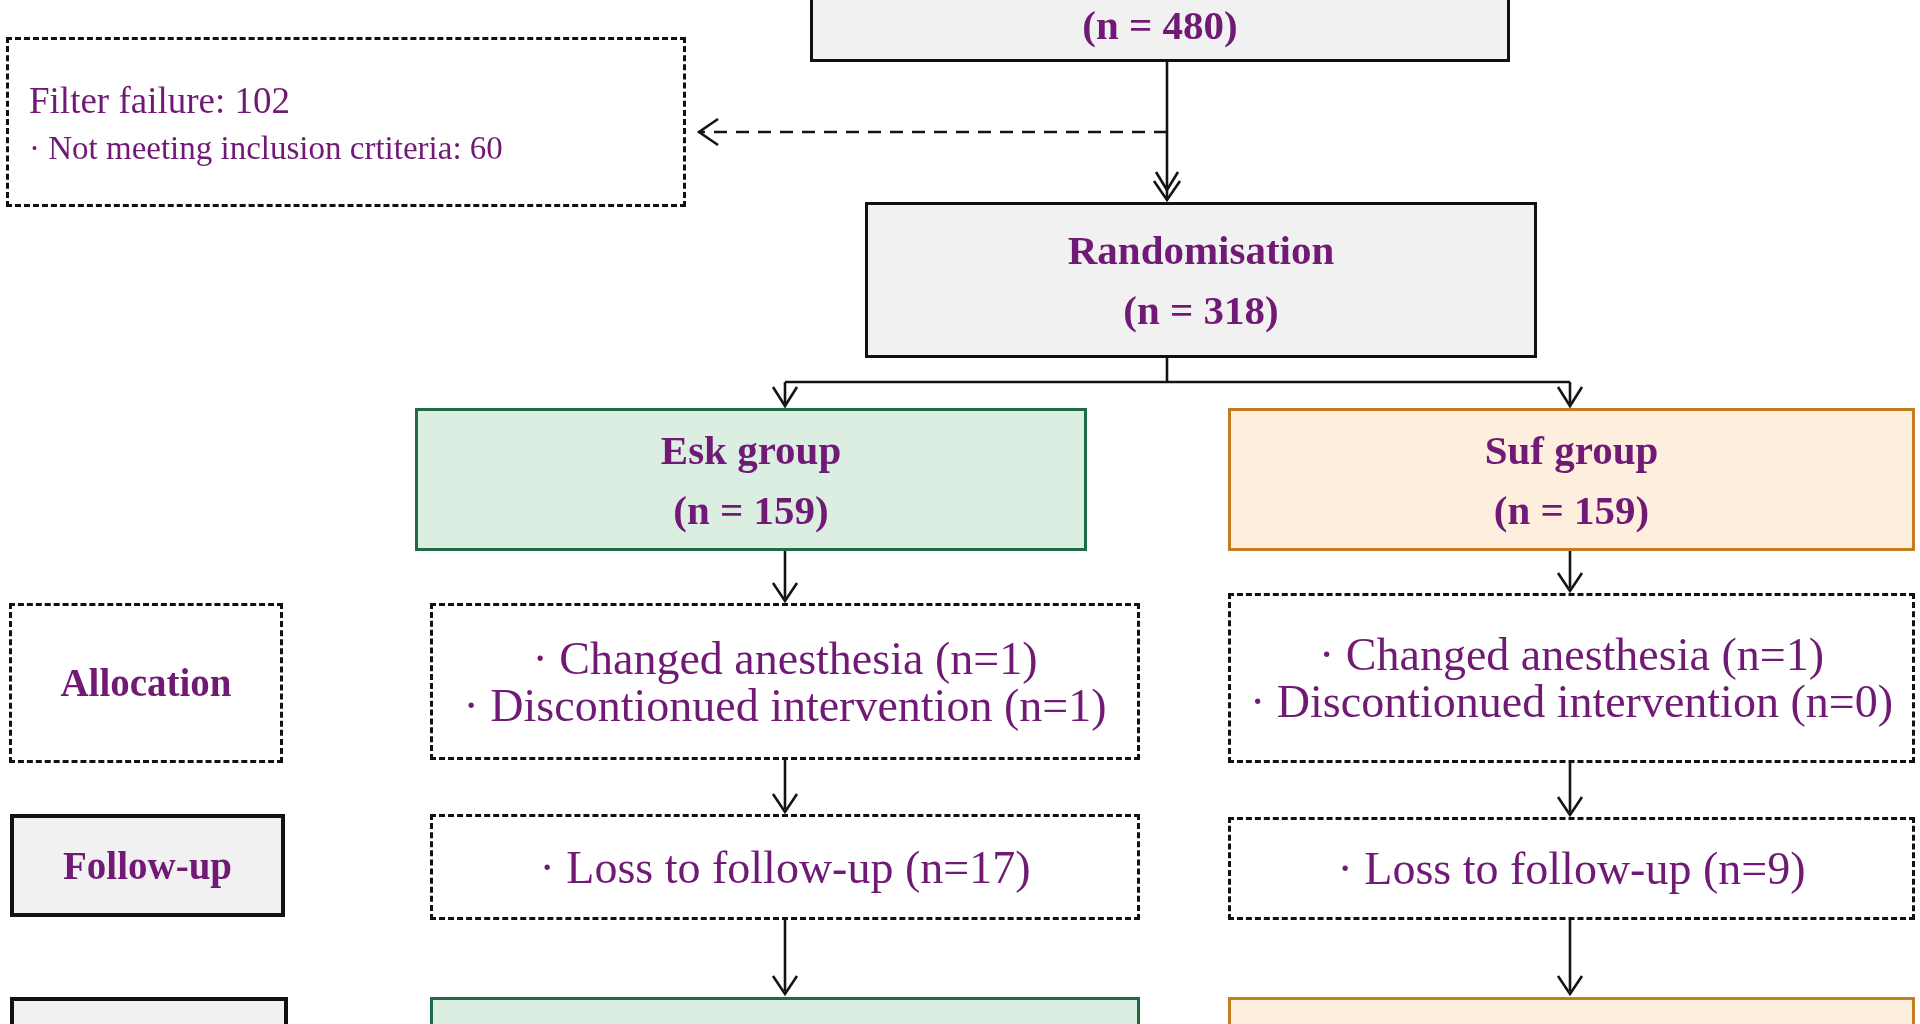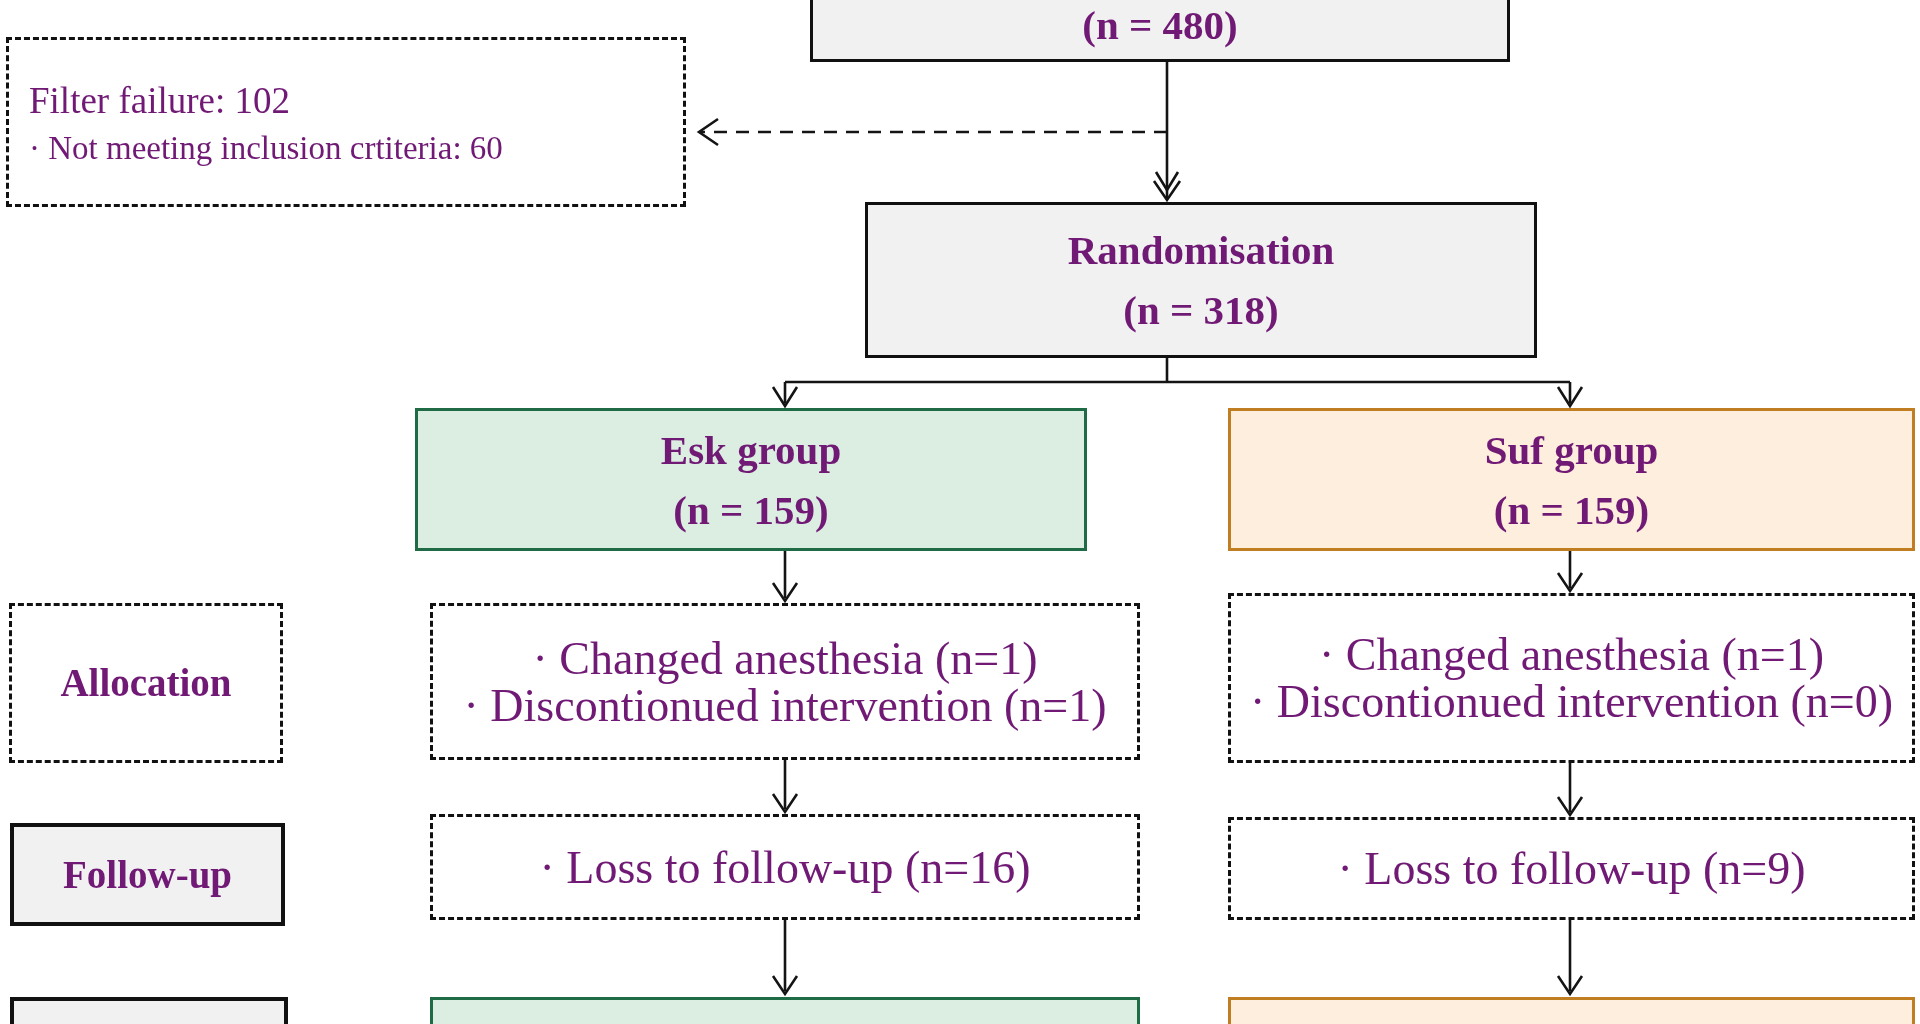--- a/index.html
+++ b/index.html
@@ -58,26 +58,26 @@
   <div class="box dashed" style="left:430px;top:603px;width:710px;height:157px;">
     <div class="body-line">· Changed anesthesia (n=1)</div>
     <div class="body-line">· Discontionued intervention (n=1)</div>
   </div>
 
   <div class="box dashed" style="left:1228px;top:593px;width:687px;height:170px;">
     <div class="body-line">· Changed anesthesia (n=1)</div>
     <div class="body-line">· Discontionued intervention (n=0)</div>
   </div>
 
-  <div class="box solid thick" style="left:10px;top:814px;width:275px;height:103px;margin-top:9px;">
+  <div class="box solid thick" style="left:10px;top:814px;width:275px;height:103px;">
     <div class="h2">Follow-up</div>
   </div>
 
   <div class="box dashed" style="left:430px;top:814px;width:710px;height:106px;">
-    <div class="body-line">· Loss to follow-up (n=16)</div>
+    <div class="body-line">· Loss to follow-up (n=17)</div>
   </div>
 
   <div class="box dashed" style="left:1228px;top:817px;width:687px;height:103px;">
     <div class="body-line">· Loss to follow-up (n=9)</div>
   </div>
 
   <div class="box solid thick" style="left:10px;top:997px;width:278px;height:70px;"></div>
 
   <div class="box green" style="left:430px;top:997px;width:710px;height:70px;"></div>
 

